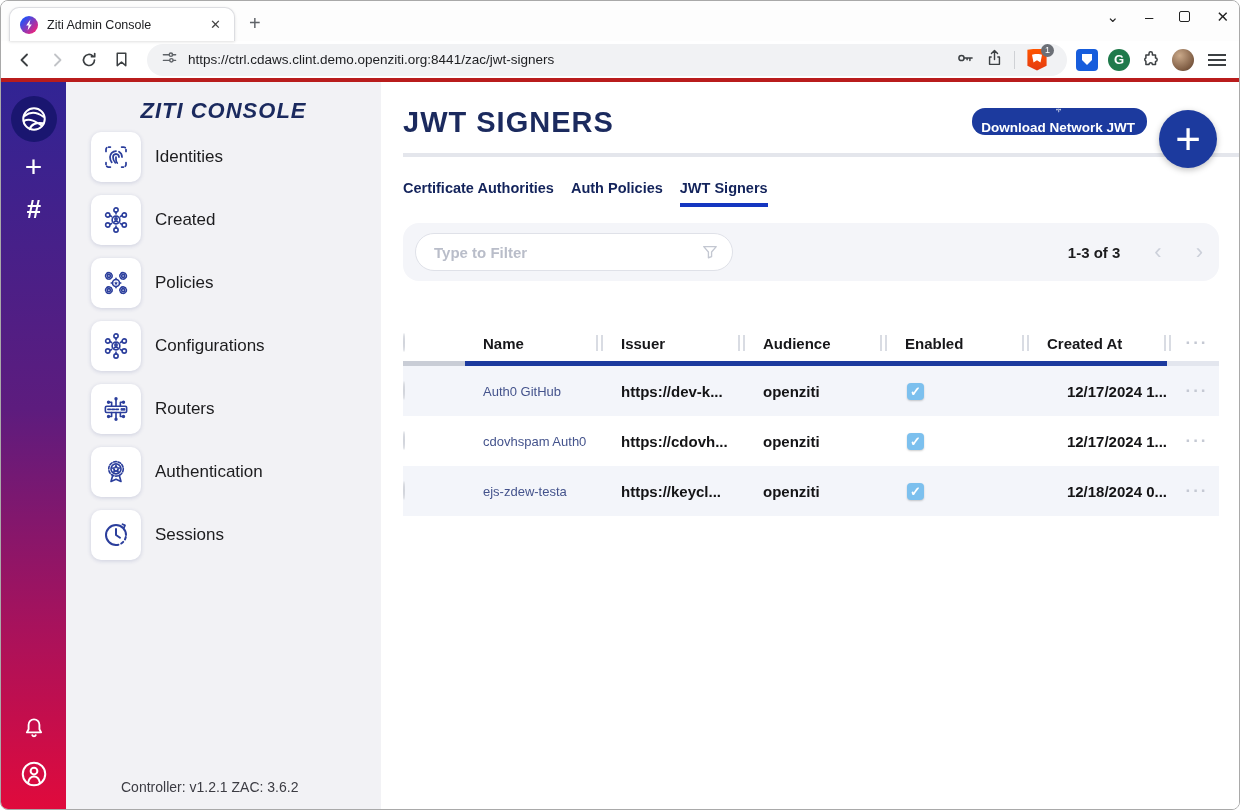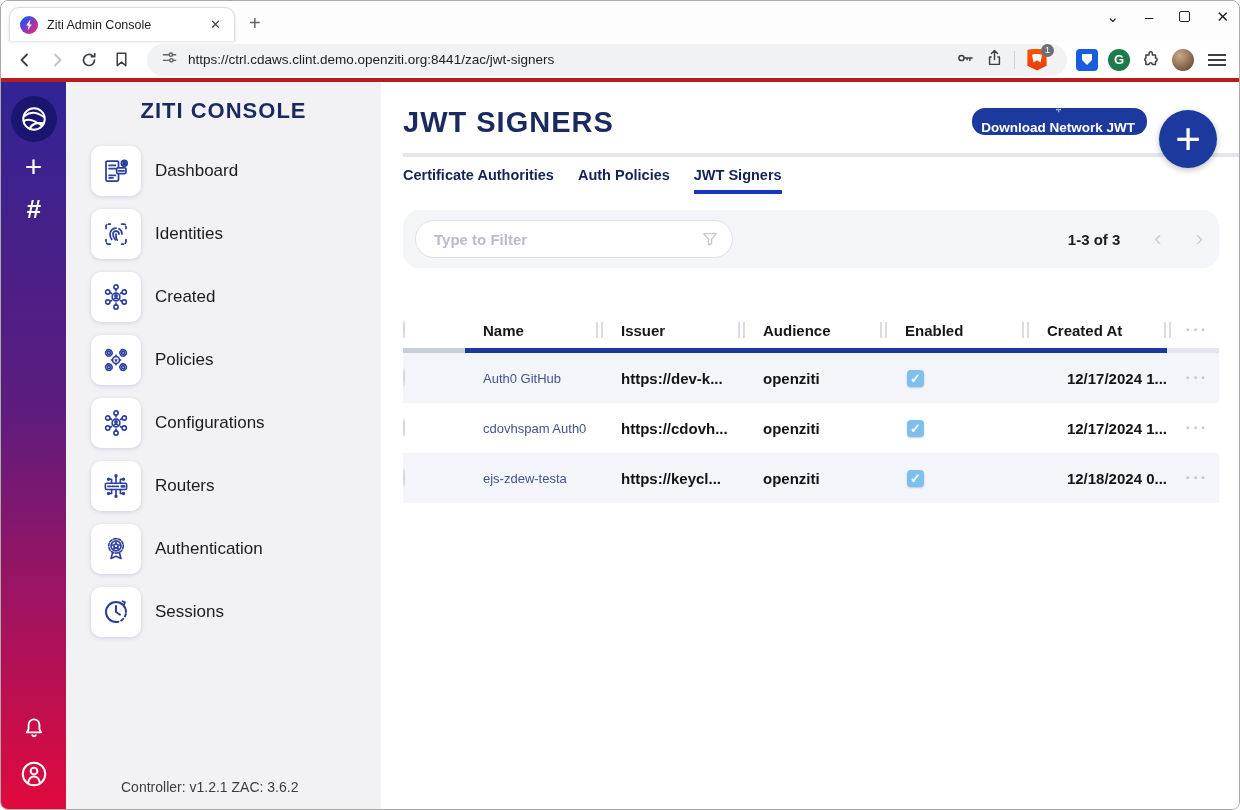--- a/index.html
+++ b/index.html
@@ -55,39 +55,39 @@
           display:flex; flex-direction:column; align-items:center; padding:14px 0 16px; }
   .rail-logo { width:46px; height:46px; border-radius:50%; background:#1a1670; display:flex; align-items:center;
                justify-content:center; margin-bottom:10px; }
   .rail-glyph { color:#fff; font-size:30px; font-weight:400; line-height:1; margin-bottom:14px; }
   .rail-glyph.hash { font-size:26px; font-weight:700; font-style:italic; }
   .rail-spacer { flex:1; }
   .rail-bottom { display:flex; flex-direction:column; align-items:center; gap:14px; }
 
   
   .sidebar { flex:0 0 315px; background:#f2f2f5; display:flex; flex-direction:column; padding:16px 0 14px; }
-  .side-title { text-align:center; font-size:22px; font-weight:800; letter-spacing:1px; color:#1b2a5e; margin-bottom:22px; }
+  .side-title { text-align:center; font-size:22px; font-weight:800; letter-spacing:1px; color:#1b2a5e; margin-bottom:8px;font-style:italic; }
   .nav { display:flex; flex-direction:column; gap:13px; padding-left:25px; }
   .nav-item { display:flex; align-items:center; gap:14px; cursor:pointer; }
   .tile { width:50px; height:50px; border-radius:10px; background:#fff; box-shadow:0 1px 4px rgba(40,50,120,.18);
           display:flex; align-items:center; justify-content:center; }
   .nav-label { font-size:17px; color:#1c1c1e; }
   .side-footer { margin-top:auto; padding-left:55px; font-size:14px; color:#3c3c43; }
 
   
   .main { flex:1; background:#fff; position:relative; padding:24px 0 0 22px; min-width:0; }
   .page-title { font-size:29px; font-weight:800; letter-spacing:1px; color:#1b2a5e; }
   .hdr-divider { height:4px; background:#e4e6ec; margin-top:14px; margin-right:0; }
   .dl-btn { position:absolute; top:26px; right:92px; height:27px; background:#1c3a9e; border-radius:13px;
             color:#fff; font-size:13.5px; font-weight:700; display:flex; align-items:center; gap:7px;
             padding:0 12px 0 9px; cursor:pointer;flex-direction:column; }
   .fab { position:absolute; top:28px; right:22px; width:58px; height:58px; border-radius:50%; background:#1c3a9e;
          color:#fff; display:flex; align-items:center; justify-content:center; font-size:44px; font-weight:300;
          line-height:1; box-shadow:0 2px 6px rgba(0,0,0,.25); cursor:pointer; z-index:2; }
-  .tabs { display:flex; gap:24px; margin-top:10px; }
+  .tabs { display:flex; gap:17px; margin-top:23px; }
   .ptab { font-size:14.5px; font-weight:700; color:#13235b; padding-bottom:7px; cursor:pointer; }
   .ptab.active { border-bottom:4px solid #1536c0; }
 
   .filterbar { margin-top:16px; margin-right:20px; height:58px; background:#f4f5f9; border-radius:16px;
                display:flex; align-items:center; padding:0 16px 0 12px; }
   .filter-pill { width:318px; height:38px; background:#fff; border:1px solid #dfe1e8; border-radius:19px;
                  display:flex; align-items:center; padding:0 12px 0 18px; }
   .filter-pill input { border:none; outline:none; flex:1; font-size:15px; font-family:inherit; color:#333; background:transparent; }
   .filter-pill input::placeholder { color:#b9bdc9; font-weight:700; }
   .pager { margin-left:auto; display:flex; align-items:center; gap:34px; }
@@ -238,34 +238,20 @@
         </span>
       </div>
     </div>
 
     <div class="sidebar">
       <div class="side-title">ZITI CONSOLE</div>
       <div class="nav">
         <div class="nav-item">
           <span class="tile">
             <svg width="30" height="30" viewBox="0 0 24 24" fill="none" stroke="#2b3e9c" stroke-width="1.4">
-              <rect x="4" y="4" width="10" height="16" rx="1"></rect>
-                <path d="M6.5 7.5h5M6.5 10h5M6.5 15.5h5M6.5 17.5h3"></path>
-              <rect x="12.5" y="9.5" width="7.5" height="4.5" rx="1" fill="#fff"></rect>
-                <path d="M14 11.8h4.5"></path>
-              <circle cx="18.6" cy="5.8" r="2.3" fill="#fff"></circle>
-                <circle cx="18.6" cy="5.3" r=".8"></circle>
-                <path d="M17.3 7c.3-.8 2.3-.8 2.6 0"></path>
-            </svg>
-          </span>
-          <span class="nav-label">Dashboard</span>
-        </div>
-        <div class="nav-item">
-          <span class="tile">
-            <svg width="30" height="30" viewBox="0 0 24 24" fill="none" stroke="#2b3e9c" stroke-width="1.4">
               <path d="M4 7.5V6a2 2 0 0 1 2-2h1.5M16.5 4H18a2 2 0 0 1 2 2v1.5M20 16.5V18a2 2 0 0 1-2 2h-1.5M7.5 20H6a2 2 0 0 1-2-2v-1.5" stroke-dasharray="3 1.6"></path>
               <path d="M12 7.2a4.8 4.8 0 0 0-4.8 4.8c0 1.7.5 3.1 1.4 4.3"></path>
               <path d="M12 9.6a2.4 2.4 0 0 0-2.4 2.4c0 1.9.7 3.4 1.8 4.6"></path>
               <path d="M12 12v2.2c0 1 .4 1.9 1 2.6"></path>
                 <path d="M16.8 12a4.8 4.8 0 0 0-2.4-4.2"></path>
                 <path d="M14.4 12c0-1.3-1-2.4-2.4-2.4"></path>
             </svg>
           </span>
           <span class="nav-label">Identities</span>
         </div>

